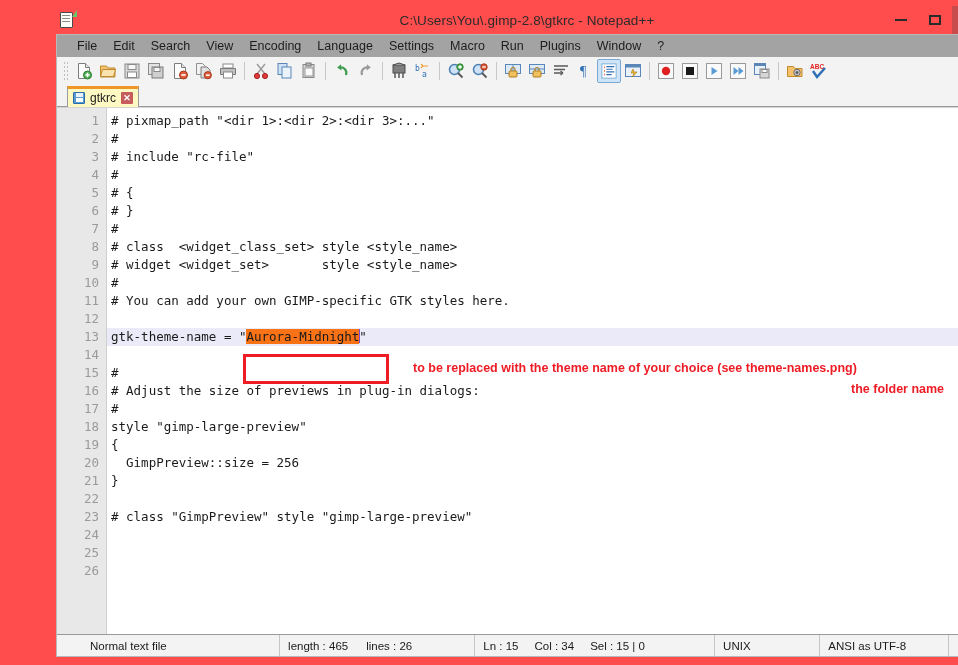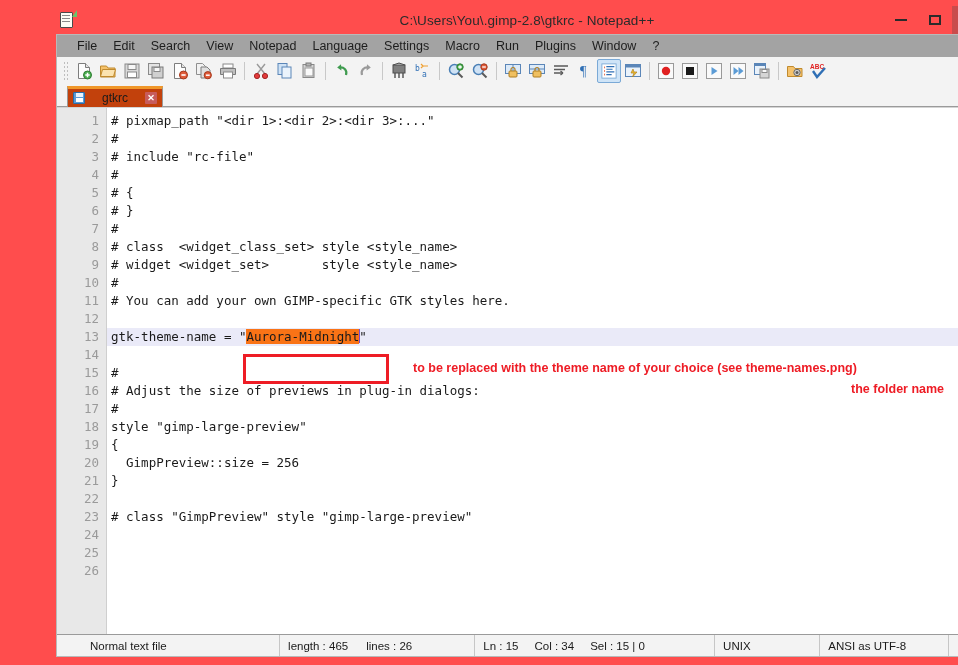--- a/index.html
+++ b/index.html
@@ -161,23 +161,23 @@
     display: flex;
     align-items: flex-end;
     padding-left: 10px;
     flex: 0 0 auto;
     border-bottom: 1px solid #9a9a9a;
   }
   .tab {
     height: 21px;
     display: flex;
     align-items: center;
-    gap: 17px;
+    gap: 5px;
     padding: 0 5px 0 5px;
-    background: #c2410c;
+    background: #fef9c3;
     border: 1px solid #9a9a9a;
     border-bottom: none;
     border-top: 3px solid #f0972a;
     position: relative;
     top: 1px;
   }
   .tab-label { font-size: 12px; color: #1a1a1a; }
   .tab-close {
     width: 12px; height: 12px;
     background: #c75c5c;
@@ -357,21 +357,21 @@
     </div>
   </div>
 
   <div class="client">
 
     <div class="menubar">
       <div class="menuitem">File</div>
       <div class="menuitem">Edit</div>
       <div class="menuitem">Search</div>
       <div class="menuitem">View</div>
-      <div class="menuitem">Notepad</div>
+      <div class="menuitem">Encoding</div>
       <div class="menuitem">Language</div>
       <div class="menuitem">Settings</div>
       <div class="menuitem">Macro</div>
       <div class="menuitem">Run</div>
       <div class="menuitem">Plugins</div>
       <div class="menuitem">Window</div>
       <div class="menuitem">?</div>
       <div class="menu-x">X</div>
     </div>
 

